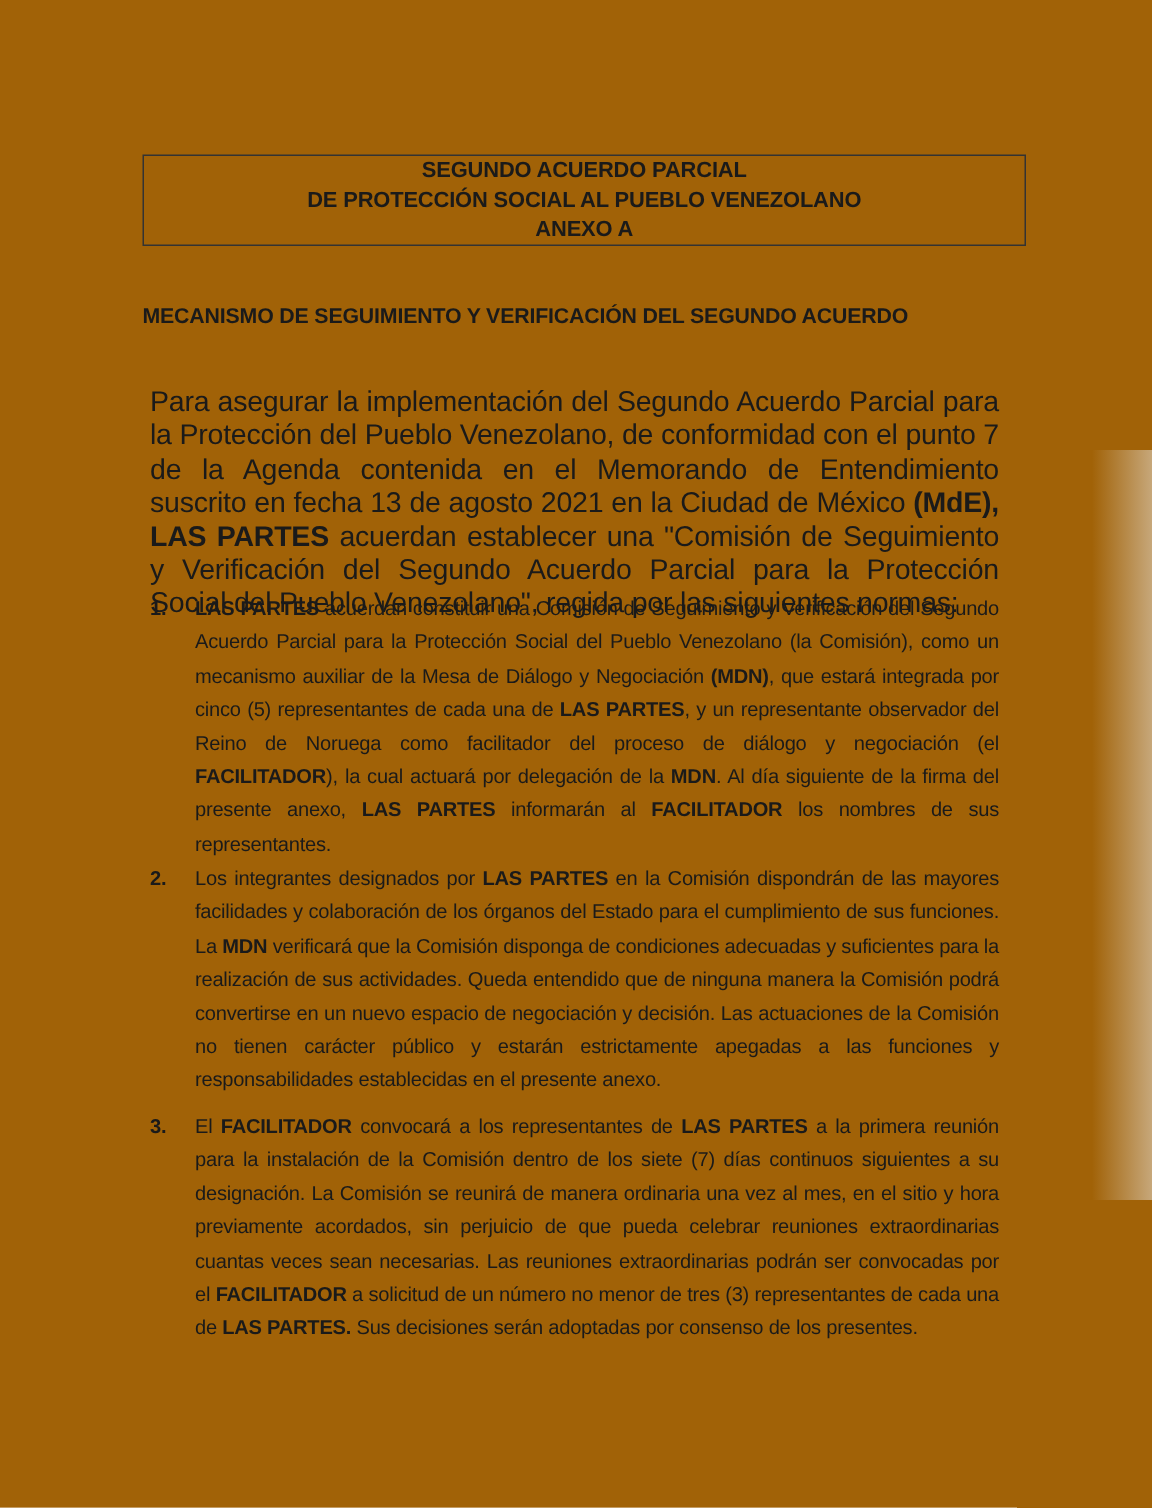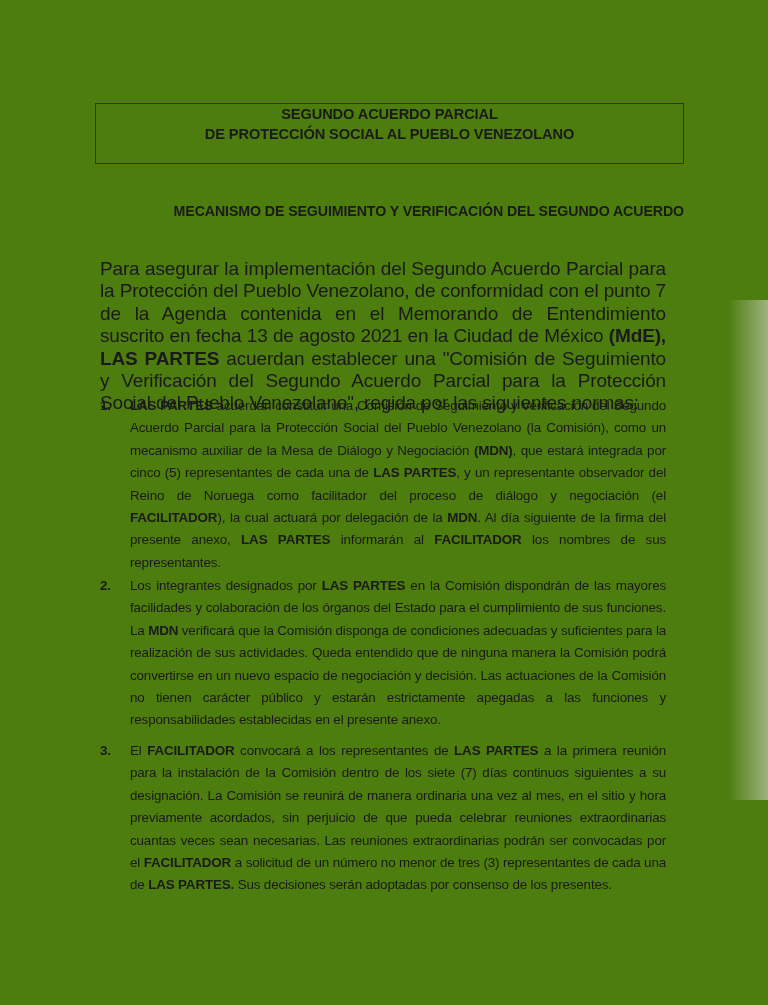--- a/index.html
+++ b/index.html
@@ -12,21 +12,21 @@
     height: 1005px;
     position: relative;
     overflow: hidden;
     font-family: "Liberation Sans", sans-serif;
     color: #1a1a1a;
   }
   .page {
     position: absolute;
     left: 0; top: 0;
     width: 768px; height: 1005px;
-    background: #4d7c0f;
+    background: #a16207;
   }
   .title-box {
     position: absolute;
     left: 95px;
     top: 103px;
     width: 589px;
     height: 61px;
     border: 1.5px solid #333;
     box-sizing: border-box;
     text-align: center;
@@ -35,21 +35,21 @@
     line-height: 19.5px;
     padding-top: 1px;
     letter-spacing: -0.1px;
   }
   .title-box div { white-space: nowrap; }
   .heading {
     position: absolute;
     left: 95px;
     top: 200px;
     width: 589px;
-    text-align: right;
+    text-align: left;
     font-weight: bold;
     font-size: 14.2px;
     line-height: 23px;
     letter-spacing: -0.1px;
   }
   .heading div { white-space: nowrap; }
   .para {
     position: absolute;
     left: 100px;
     width: 566px;
@@ -90,20 +90,21 @@
   }
 </style>
 </head>
 <body>
 
 <div class="page">
 
   <div class="title-box">
     <div>SEGUNDO ACUERDO PARCIAL</div>
     <div>DE PROTECCIÓN SOCIAL AL PUEBLO VENEZOLANO</div>
+    <div>ANEXO A</div>
   </div>
 
   <div class="heading">
     <div>MECANISMO DE SEGUIMIENTO Y VERIFICACIÓN DEL SEGUNDO ACUERDO</div>
   </div>
 
   <div class="para intro"><span>Para asegurar la implementación del Segundo Acuerdo Parcial para la Protección del Pueblo Venezolano, de conformidad con el punto 7 de la Agenda contenida en el Memorando de Entendimiento suscrito en fecha 13 de agosto 2021 en la Ciudad de México </span><b>(MdE), LAS PARTES</b><span> acuerdan establecer una "Comisión de Seguimiento y Verificación del Segundo Acuerdo Parcial para la Protección Social del Pueblo Venezolano", regida por las siguientes normas:</span></div>
 
   <div class="list-item item1">
     <span class="num">1.</span>

